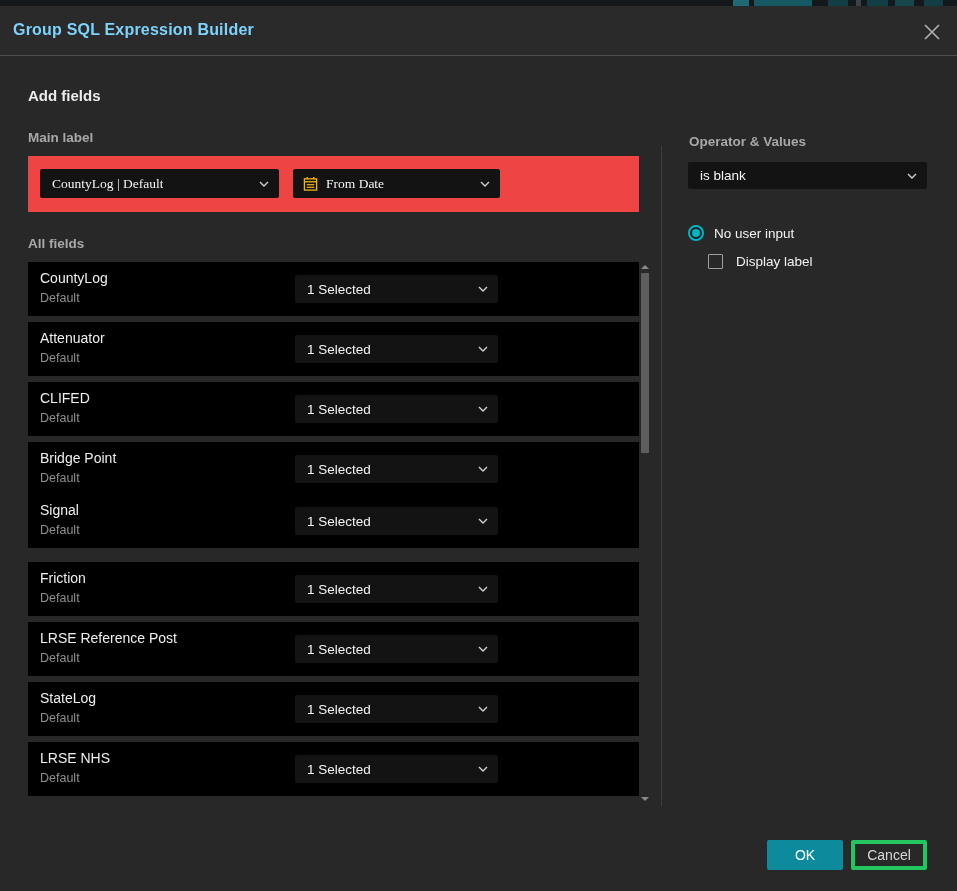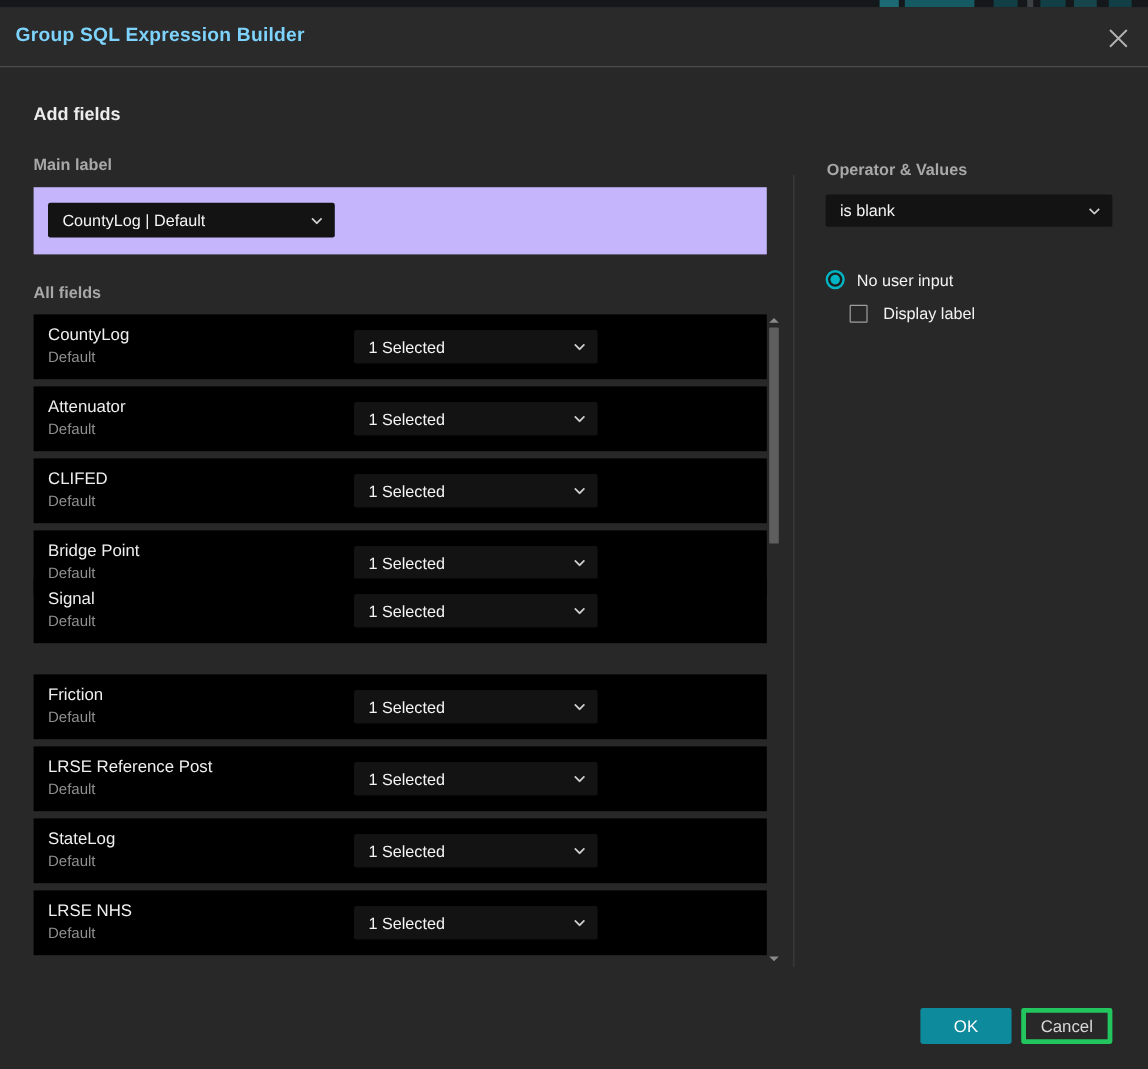--- a/index.html
+++ b/index.html
@@ -14,21 +14,21 @@
   .dialog{left:0;top:6px;width:957px;height:885px;background:#282828;}
   .dlg-header{left:0;top:0;width:957px;height:49px;background:#2a2a2a;border-bottom:1px solid #4e4e4e;}
   .dlg-title{left:13px;top:15px;font-size:16px;font-weight:bold;color:#7dd3fc;letter-spacing:.2px;text-align:center;}
   .close-btn{left:916px;top:10px;width:32px;height:32px;display:flex;align-items:center;justify-content:center;cursor:pointer;}
 
   .h-add{left:28px;top:81px;font-size:15px;font-weight:bold;color:#ececec;}
   .sec-label{font-size:13.5px;font-weight:bold;color:#a8a8a8;}
   .lbl-main{left:28px;top:124px;}
   .lbl-all{left:28px;top:230px;}
 
-  .mainfield-box{left:28px;top:150px;width:611px;height:56px;background:#c4b5fd;}
+  .mainfield-box{left:28px;top:150px;width:611px;height:56px;background:#ef4444;font-family:Liberation Serif, serif;}
 
   .dropdown{position:absolute;background:#131313;border-radius:2px;display:flex;align-items:center;cursor:pointer;}
   .dd-text{color:#f4f4f4;font-size:13.5px;white-space:nowrap;overflow:hidden;}
   .dd-chev{position:absolute;right:10px;top:50%;margin-top:-3px;}
 
   .dd-layer{left:12px;top:13px;width:239px;height:29px;padding-left:12px;box-sizing:border-box;}
   .dd-field{left:265px;top:13px;width:207px;height:29px;padding-left:10px;box-sizing:border-box;}
   .cal-icon{margin-right:8px;flex:0 0 auto;display:block;}
 
   .field-row{left:28px;width:611px;height:54px;background:#000000;position:absolute;}
@@ -86,20 +86,34 @@
   <div class="abs h-add">Add fields</div>
   <div class="abs sec-label lbl-main">Main label</div>
 
   <div class="abs mainfield-box">
     <div class="dropdown dd-layer">
       <span class="dd-text">CountyLog | Default</span>
       <svg class="dd-chev" width="10" height="6" viewBox="0 0 10 6">
         <path d="M1 1 L5 5 L9 1" stroke="#cfcfcf" stroke-width="1.4" fill="none"></path>
       </svg>
     </div>
+    <div class="dropdown dd-field">
+      <svg class="cal-icon" width="15" height="16" viewBox="0 0 16 16">
+        <rect x="1.5" y="2.5" width="13" height="12" fill="none" stroke="#f3b21b" stroke-width="1.4"></rect>
+        <line x1="2" y1="5.6" x2="14" y2="5.6" stroke="#f3b21b" stroke-width="1.4"></line>
+        <line x1="4.5" y1="0.6" x2="4.5" y2="3" stroke="#f3b21b" stroke-width="1.4"></line>
+        <line x1="11.5" y1="0.6" x2="11.5" y2="3" stroke="#f3b21b" stroke-width="1.4"></line>
+        <line x1="4" y1="8.7" x2="12" y2="8.7" stroke="#f3b21b" stroke-width="1.3"></line>
+        <line x1="4" y1="11.5" x2="12" y2="11.5" stroke="#f3b21b" stroke-width="1.3"></line>
+      </svg>
+      <span class="dd-text">From Date</span>
+      <svg class="dd-chev" width="10" height="6" viewBox="0 0 10 6">
+        <path d="M1 1 L5 5 L9 1" stroke="#cfcfcf" stroke-width="1.4" fill="none"></path>
+      </svg>
+    </div>
   </div>
 
   <div class="abs sec-label lbl-all">All fields</div>
 
   <div class="field-row" style="top:256px">
     <div class="row-name">CountyLog</div>
     <div class="row-sub">Default</div>
     <div class="dropdown row-dd">
       <span class="dd-text">1 Selected</span>
       <svg class="dd-chev" width="10" height="6" viewBox="0 0 10 6">
@@ -130,21 +144,21 @@
   <div class="field-row" style="top:436px">
     <div class="row-name">Bridge Point</div>
     <div class="row-sub">Default</div>
     <div class="dropdown row-dd">
       <span class="dd-text">1 Selected</span>
       <svg class="dd-chev" width="10" height="6" viewBox="0 0 10 6">
           <path d="M1 1 L5 5 L9 1" stroke="#cfcfcf" stroke-width="1.4" fill="none"></path>
         </svg>
     </div>
   </div>
-  <div class="field-row" style="top:476px">
+  <div class="field-row" style="top:488px">
     <div class="row-name">Signal</div>
     <div class="row-sub">Default</div>
     <div class="dropdown row-dd">
       <span class="dd-text">1 Selected</span>
       <svg class="dd-chev" width="10" height="6" viewBox="0 0 10 6">
           <path d="M1 1 L5 5 L9 1" stroke="#cfcfcf" stroke-width="1.4" fill="none"></path>
         </svg>
     </div>
   </div>
   <div class="field-row" style="top:556px">

